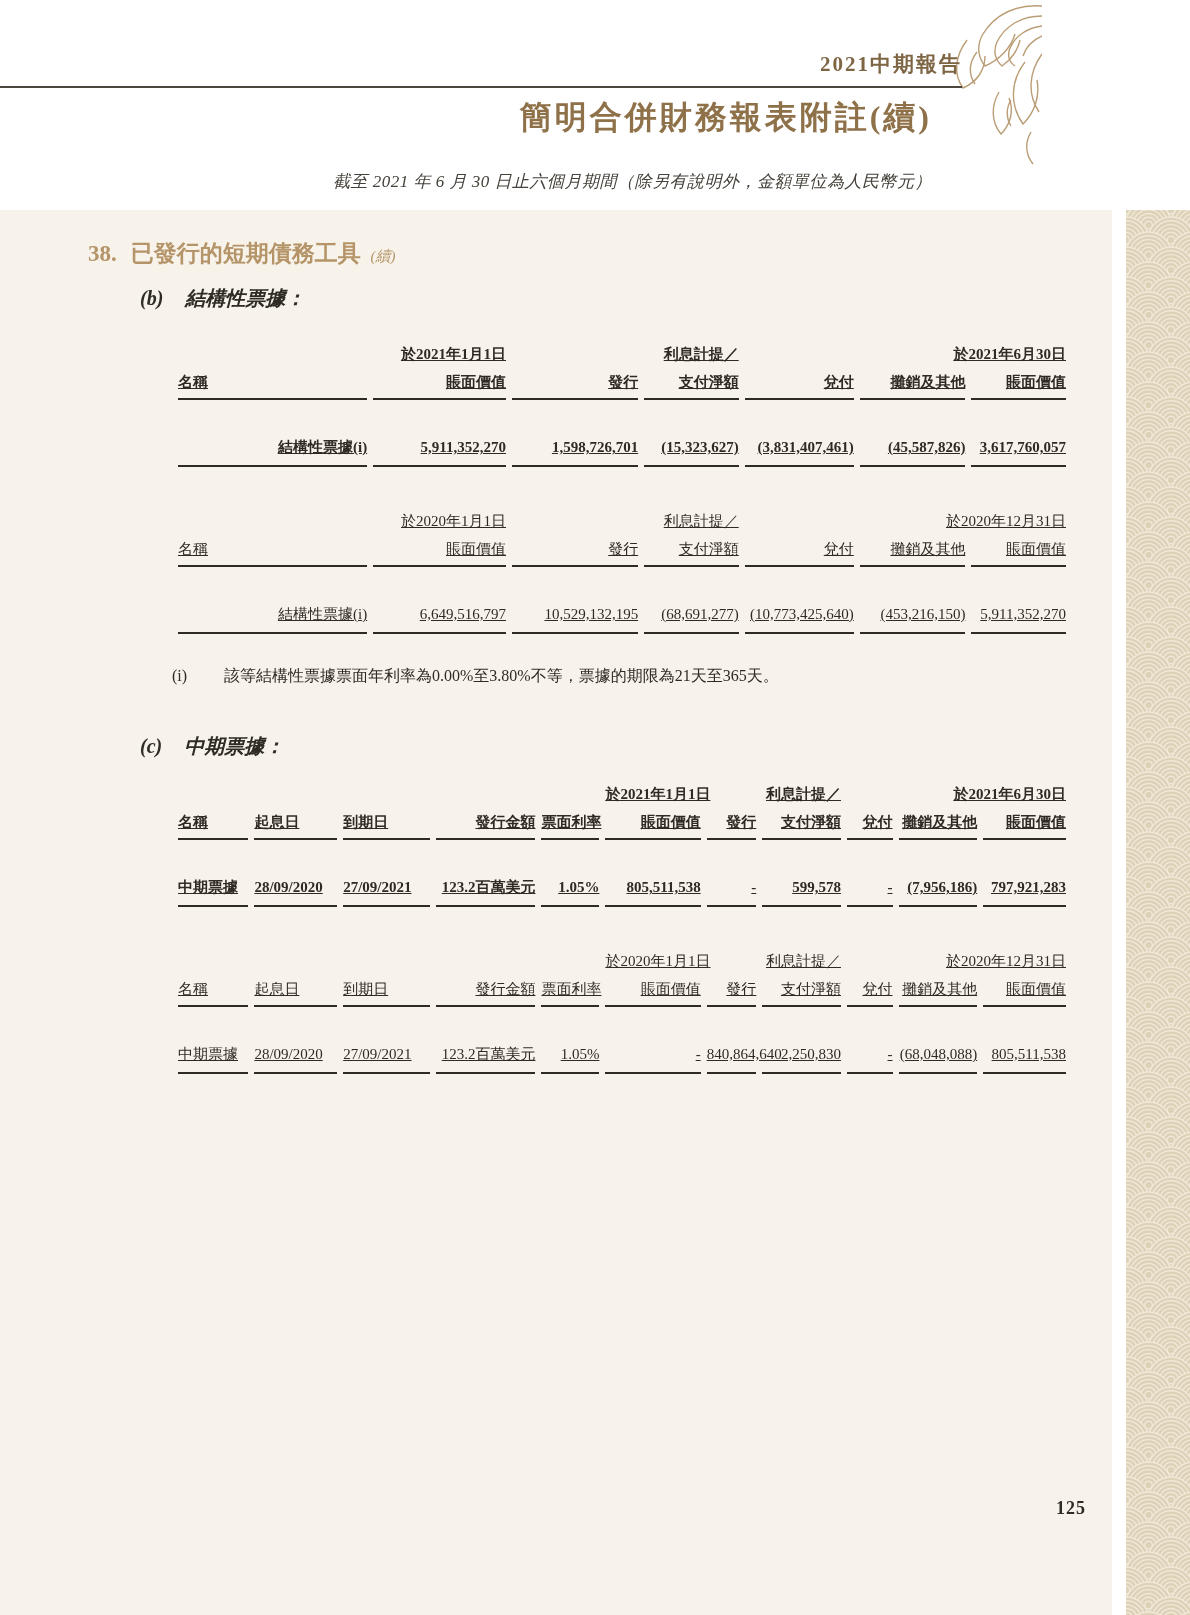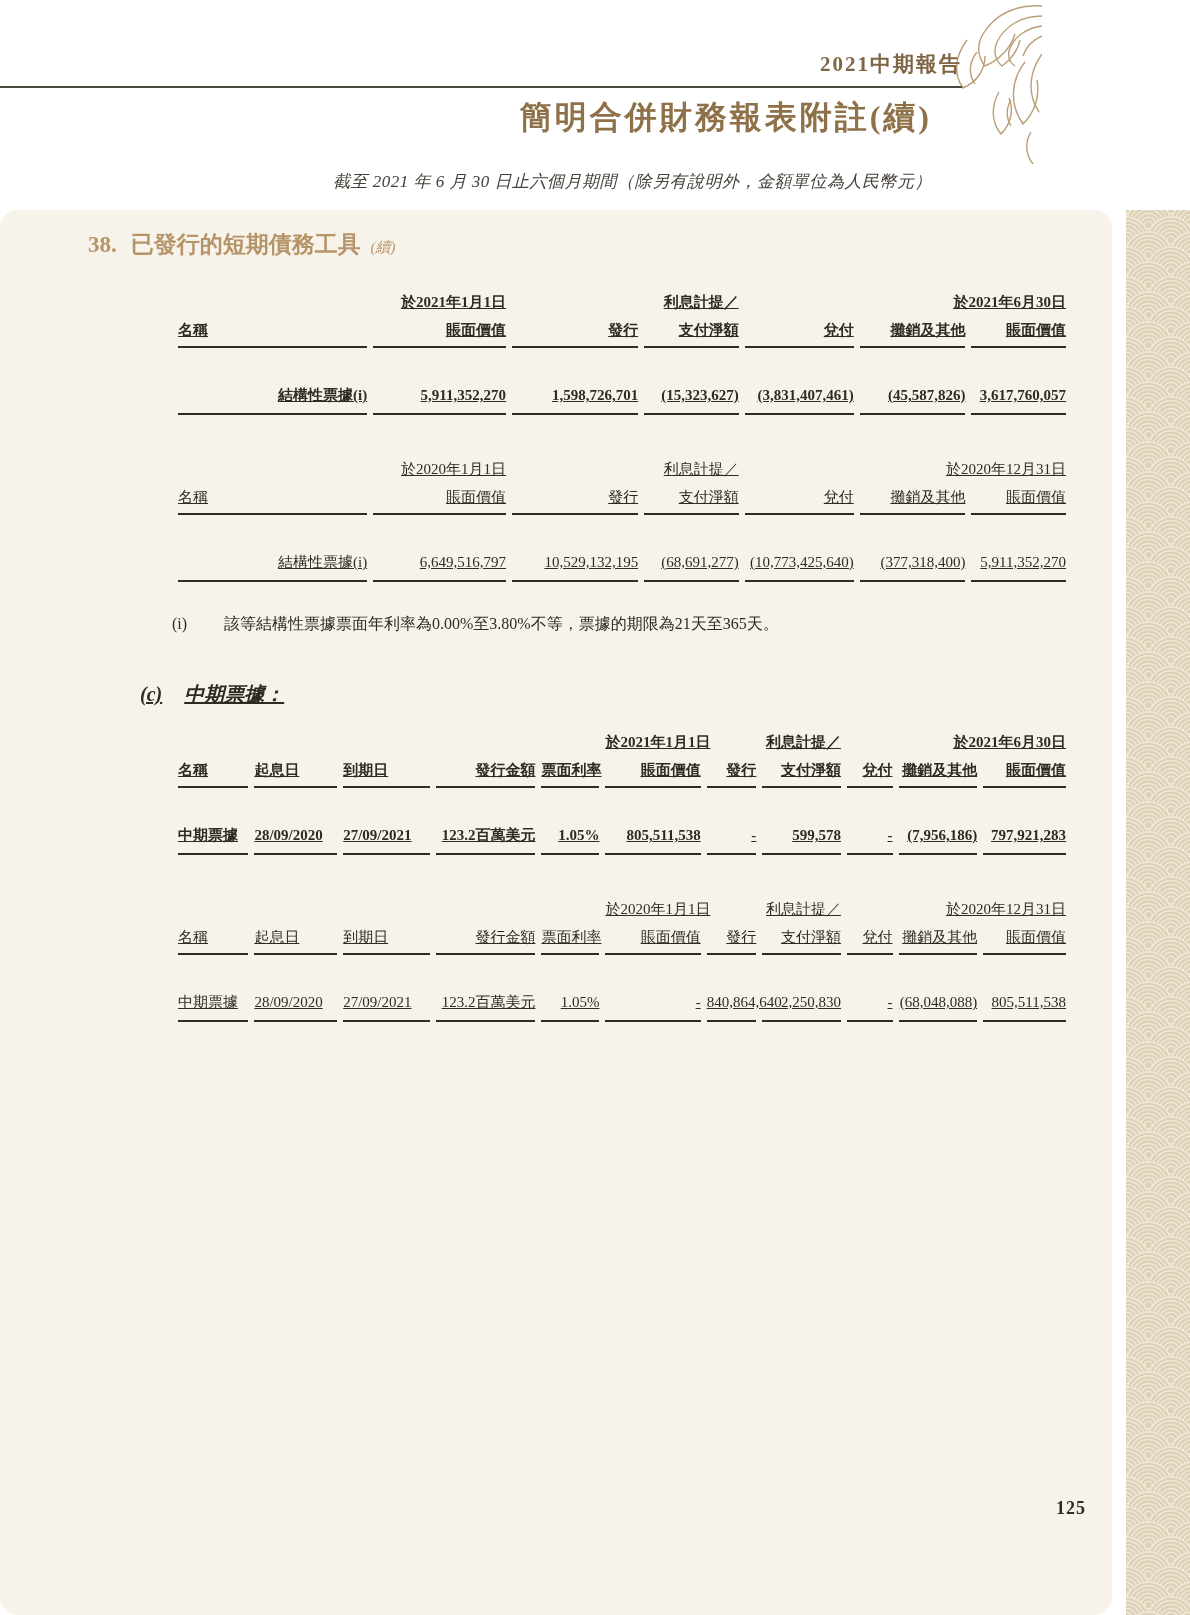--- a/index.html
+++ b/index.html
@@ -32,21 +32,21 @@
   .doc-subtitle{
     position:absolute;top:170px;right:110px;
     font-size:17px;font-style:italic;color:#45413a;letter-spacing:.5px;
     white-space:nowrap;
   }
 
   
   .lower{flex:1 1 auto;display:flex;height:1405px;}
   .content{
     position:relative;width:1112px;flex:0 0 auto;
-    background:#f8f3ea;padding-top:15px;box-sizing:border-box;border-radius:18px;
+    background:#f8f3ea;padding-top:24px;box-sizing:border-box;
   }
   .gap{width:14px;flex:0 0 auto;background:#ffffff;}
   .band{width:64px;flex:0 0 auto;overflow:hidden;}
 
   
   .sec38{margin:4px 0 16px 88px;font-size:23px;font-weight:700;color:#b49468;}
   .sec38 .sec-num{margin-right:14px;}
   .sec38 .sec-cont{font-size:15px;font-style:italic;font-weight:400;margin-left:4px;}
   .sub{margin:0 0 0 140px;font-size:20px;font-weight:700;font-style:italic;color:#2e2b25;}
   .sub .sub-label{margin-right:22px;}
@@ -72,21 +72,21 @@
   table.t-c tr.hdr-bot td:nth-child(-n+3),
   table.t-c tr.data td:nth-child(-n+3){text-align:left;}
 
   .tbl-m-top{margin-top:34px;}
   .tbl-m-prev{margin-top:46px;}
 
   
   .note{margin:32px 0 0 172px;font-size:16px;color:#2f2b24;}
   .note .note-marker{display:inline-block;width:52px;}
 
-  .sub-c{margin-top:46px;text-decoration:underline;}
+  .sub-c{margin-top:46px;}
 
   .page-num{
     position:absolute;right:26px;bottom:96px;
     font-size:18px;font-weight:700;color:#2e2b26;letter-spacing:1px;text-align:center;
   }
 </style>
 </head>
 <body>
 
 <div class="page">
@@ -114,20 +114,23 @@
   </header>
 
   <div class="lower">
     <main class="content">
 
       <div class="sec38">
         <span class="sec-num">38.</span><span class="sec-title">已發行的短期債務工具</span>
         <span class="sec-cont">(續)</span>
       </div>
 
+      <div class="sub">
+        <span class="sub-label">(b)</span><span class="sub-title">結構性票據：</span>
+      </div>
 
       <table class="fin t-b w700 tbl-m-top">
         <colgroup>
           <col style="width:22.2%">
             <col style="width:15.6%">
             <col style="width:14.8%">
           <col style="width:11.1%">
             <col style="width:12.8%">
             <col style="width:12.4%">
           <col style="width:11.1%">
@@ -195,21 +198,21 @@
         </tr>
         <tr class="spacer">
           <td colspan="7"></td>
         </tr>
         <tr class="data">
           <td>結構性票據(i)</td>
           <td>6,649,516,797</td>
           <td>10,529,132,195</td>
           <td>(68,691,277)</td>
           <td>(10,773,425,640)</td>
-          <td>(377,318,400)</td>
+          <td>(453,216,150)</td>
           <td>5,911,352,270</td>
         </tr>
       </tbody>
         </table>
 
       <div class="note">
         <span class="note-marker">(i)</span><span class="note-text">該等結構性票據票面年利率為0.00%至3.80%不等，票據的期限為21天至365天。</span>
       </div>
 
       <div class="sub sub-c">

